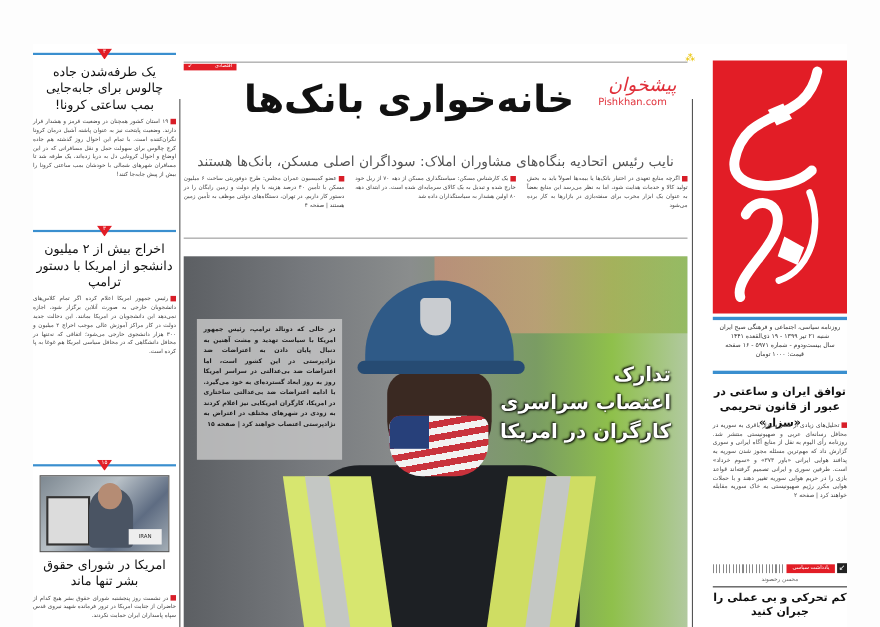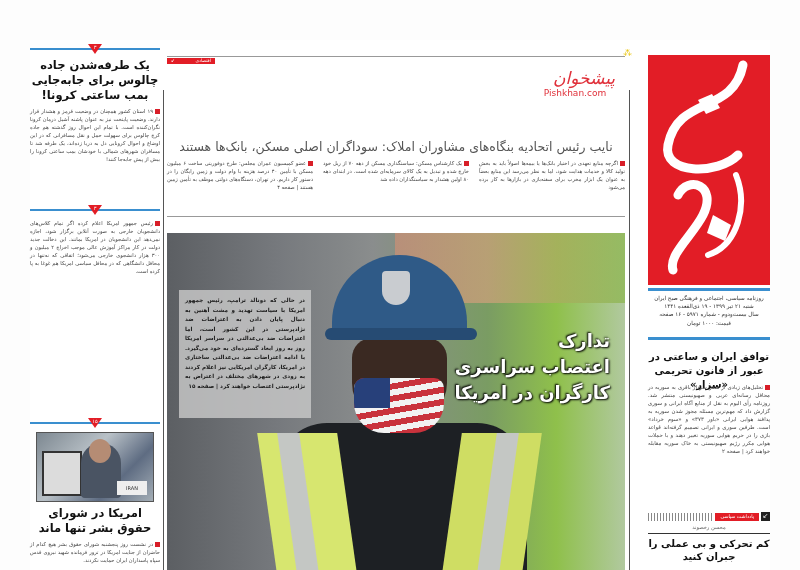--- a/index.html
+++ b/index.html
@@ -61,21 +61,21 @@
 
   .photo-caption-box { position: absolute; left: 12px; top: 57px; width: 132px; height: 128px; background: rgba(200,200,200,0.82); padding: 6px 6px; font-size: 5.6px; line-height: 9.5px; color: #1a1a1a; font-weight: bold; text-align: justify; }
   .photo-headline { position: absolute; right: 15px; top: 95px; width: 170px; color: #fff; font-weight: bold; font-size: 18px; line-height: 26px; text-shadow: 1px 1px 2px #000, -1px -1px 2px #000; }
 
   
   .left { position: absolute; left: 0; top: 0; width: 130px; height: 530px; }
   .lsec-head { position: relative; height: 10px; }
   .lsec-head .line { position: absolute; left: 0; right: 0; top: 4px; height: 2px; background: #3a8fcf; }
   .lsec-head .tri { position: absolute; left: 58px; top: 0; width: 14px; height: 10px; background: #e21d26; clip-path: polygon(0 0, 100% 0, 50% 100%); color: #fff; font-size: 5px; text-align: center; line-height: 6px; }
   .lstory { position: absolute; left: 0; width: 130px; }
-  .ltitle { text-align: center; font-weight: bold; font-size: 11.5px; line-height: 15px; color: #111; margin-top: 4px; }
+  .ltitle { text-align: center; font-weight: normal; font-size: 11.5px; line-height: 15px; color: #111; margin-top: 4px; }
   .lbody { font-size: 5.2px; line-height: 8px; color: #444; text-align: justify; margin-top: 4px; }
   .lphoto { width: 118px; height: 70px; margin: 4px auto 0; background: linear-gradient(135deg, #7d8891, #b9c1c7 40%, #5e6c82 70%, #a4aeb6); position: relative; border: 1px solid #555; }
   .lphoto .person { position: absolute; left: 44px; top: 10px; width: 40px; height: 55px; background: #4a5463; border-radius: 20px 20px 4px 4px; }
   .lphoto .head { position: absolute; left: 52px; top: 6px; width: 22px; height: 24px; background: #b58c74; border-radius: 50%; }
   .lphoto .screen { position: absolute; left: 5px; top: 18px; width: 40px; height: 45px; background: #dcdcdc; border: 2px solid #333; }
   .lphoto .plate { position: absolute; left: 80px; top: 48px; width: 30px; height: 14px; background: #eee; font-size: 5px; color: #333; text-align: center; line-height: 14px; direction: ltr; }
 </style>
 </head>
 <body>
 
@@ -117,20 +117,21 @@
   <div class="center">
     <div class="top-rule"></div>
     <div class="section-tag">
       <span>اقتصادی</span>
       <span>↙</span>
     </div>
     <div class="pishkhan">
       <div class="pishkhan-fa">پیشخوان</div>
       <div class="pishkhan-en">Pishkhan.com</div>
     </div>
+    <div class="headline">خانه‌خواری بانک‌ها</div>
     <div class="subheadline">نایب رئیس اتحادیه بنگاه‌های مشاوران املاک: سوداگران اصلی مسکن، بانک‌ها هستند</div>
     <div class="summary-cols">
       <div class="summary-col"><span class="bullet"></span><span>اگرچه منابع تعهدی در اختیار بانک‌ها یا بیمه‌ها اصولاً باید به بخش تولید کالا و خدمات هدایت شود، اما به نظر می‌رسد این منابع بعضاً به عنوان یک ابزار مخرب برای سفته‌بازی در بازارها به کار برده می‌شود</span></div>
       <div class="summary-col"><span class="bullet"></span><span>یک کارشناس مسکن: سیاستگذاری مسکن از دهه ۷۰ از ریل خود خارج شده و تبدیل به یک کالای سرمایه‌ای شده است. در ابتدای دهه ۸۰ اولین هشدار به سیاستگذاران داده شد</span></div>
       <div class="summary-col"><span class="bullet"></span><span>عضو کمیسیون عمران مجلس: طرح دوفوریتی ساخت ۶ میلیون مسکن با تأمین ۴۰ درصد هزینه با وام دولت و زمین رایگان را در دستور کار داریم. در تهران، دستگاه‌های دولتی موظف به تأمین زمین هستند | صفحه ۴</span></div>
     </div>
     <div class="photo-rule"></div>
 
     <div class="photo">
       <div class="bg-top"></div>
@@ -166,20 +167,21 @@
         </div>
       <div class="ltitle">یک طرفه‌شدن جاده چالوس برای جابه‌جایی بمب ساعتی کرونا!</div>
       <div class="lbody"><span class="bullet"></span><span>۱۹ استان کشور همچنان در وضعیت قرمز و هشدار قرار دارند. وضعیت پایتخت نیز به عنوان پاشنه آشیل درمان کرونا نگران‌کننده است. با تمام این احوال روز گذشته هم جاده کرج چالوس برای سهولت حمل و نقل مسافرانی که در این اوضاع و احوال کرونایی دل به دریا زده‌اند، یک طرفه شد تا مسافران شهرهای شمالی با خودشان بمب ساعتی کرونا را بیش از پیش جابه‌جا کنند!</span></div>
     </div>
 
     <div class="lstory" style="top:165px">
       <div class="lsec-head">
           <div class="line"></div>
           <div class="tri">۳</div>
         </div>
+      <div class="ltitle">اخراج بیش از ۲ میلیون دانشجو از امریکا با دستور ترامپ</div>
       <div class="lbody"><span class="bullet"></span><span>رئیس جمهور امریکا اعلام کرده اگر تمام کلاس‌های دانشجویان خارجی به صورت آنلاین برگزار شود، اجازه نمی‌دهد این دانشجویان در امریکا بمانند. این دخالت جدید دولت در کار مراکز آموزش عالی موجب اخراج ۲ میلیون و ۳۰۰ هزار دانشجوی خارجی می‌شود؛ اتفاقی که نه‌تنها در محافل دانشگاهی که در محافل سیاسی امریکا هم غوغا به پا کرده است.</span></div>
     </div>
 
 
     <div class="lstory" style="top:378px">
       <div class="lsec-head">
           <div class="line"></div>
           <div class="tri">۱۵</div>
         </div>
       <div class="lphoto">

